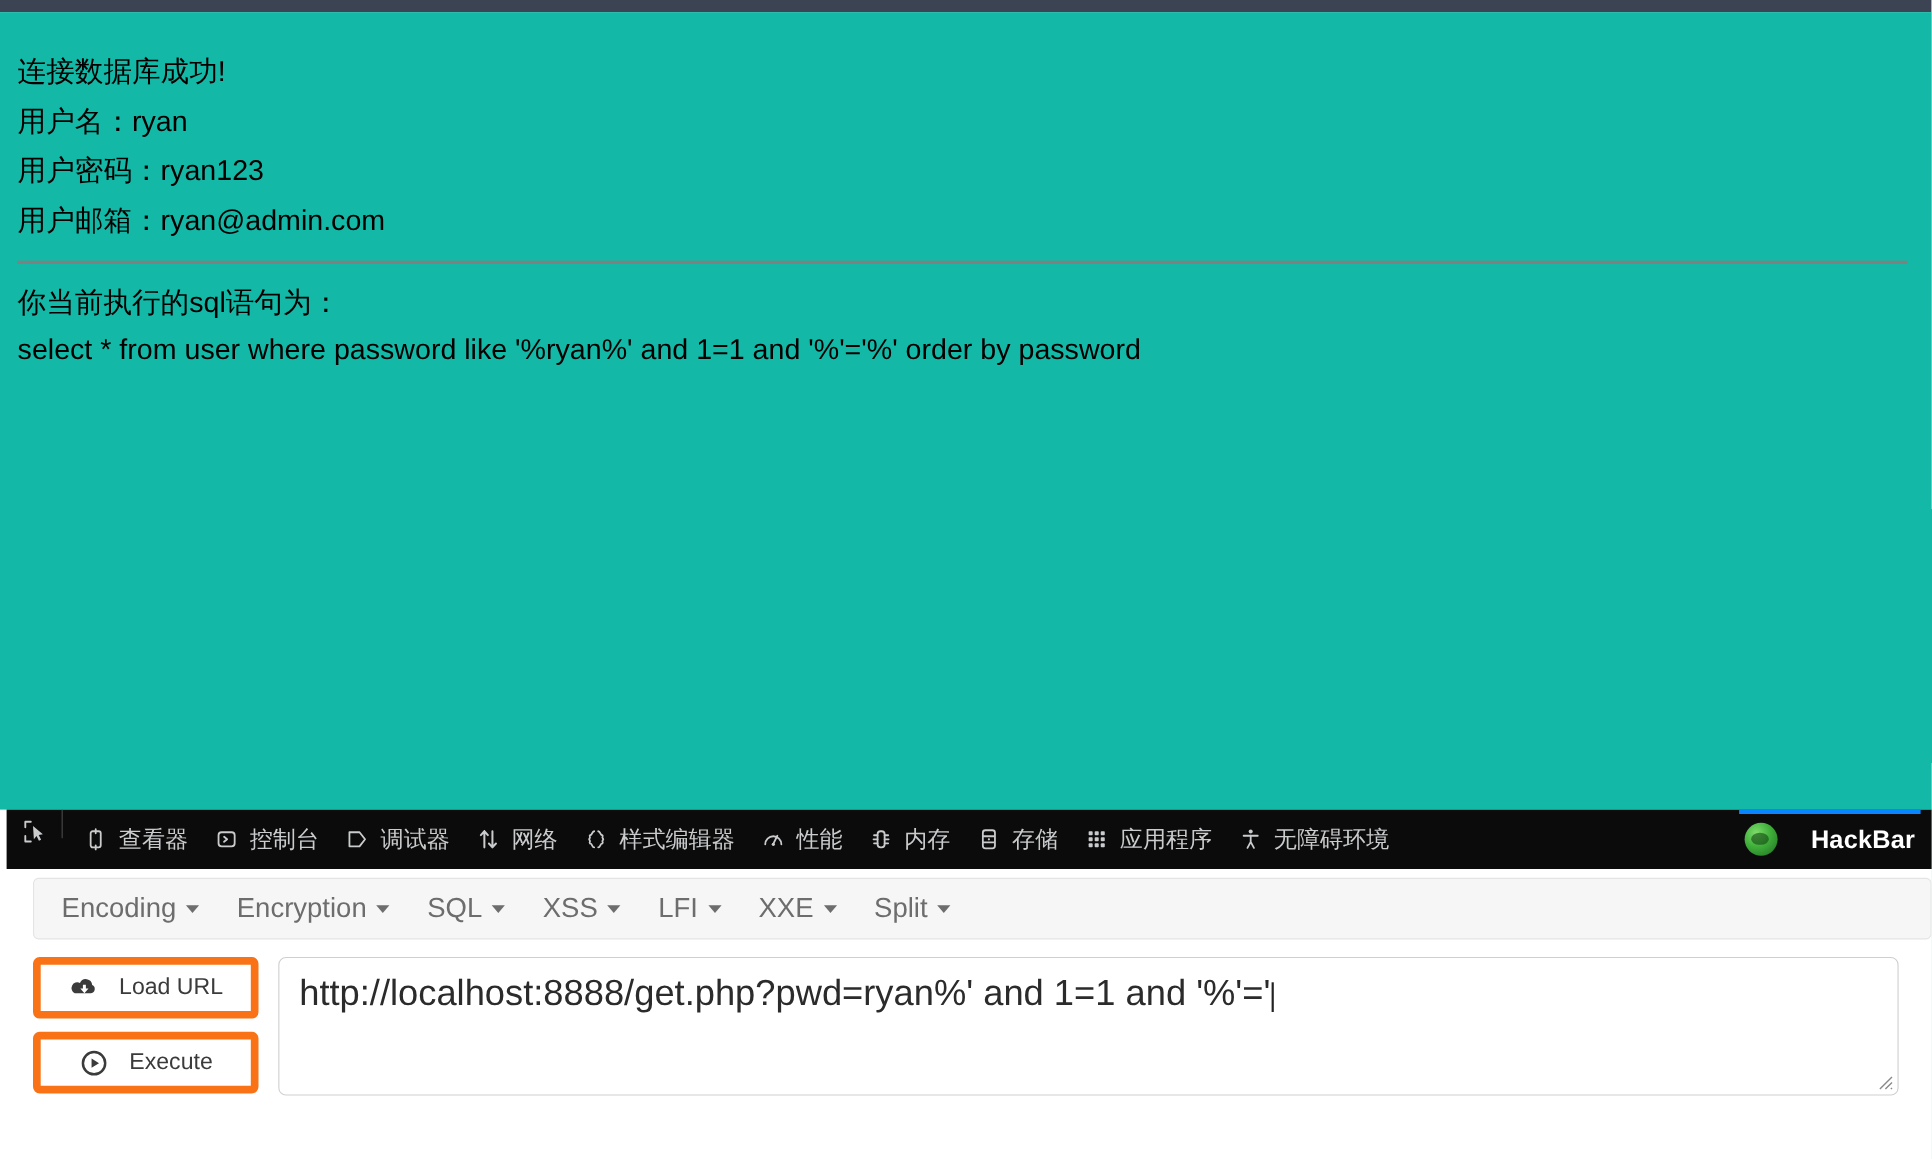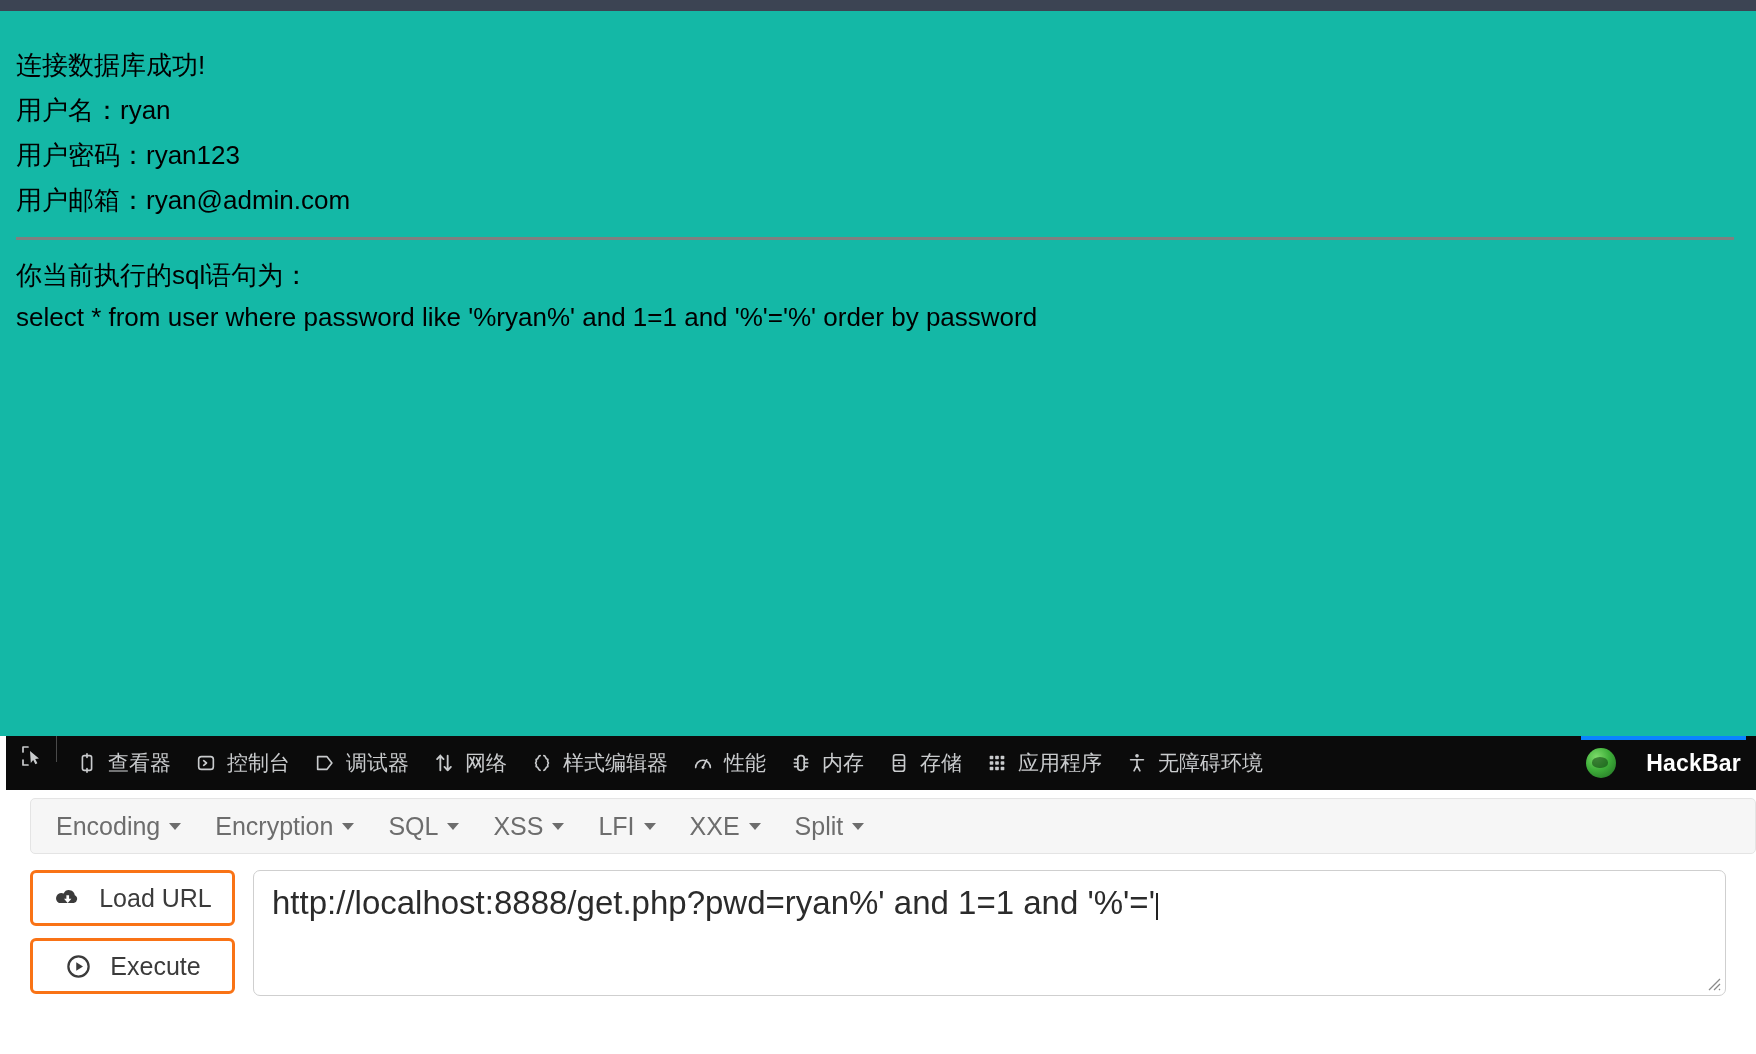--- a/index.html
+++ b/index.html
@@ -176,27 +176,27 @@
   .hb-actions {
     width: 205px;
     display: flex;
     flex-direction: column;
     gap: 12px;
     flex: 0 0 auto;
   }
   .hb-btn {
     height: 56px;
     background: #ffffff;
-    border: 3px solid #f97316;
+    border: 7px solid #f97316;
     border-radius: 6px;
     display: flex;
     align-items: center;
     justify-content: center;
     gap: 18px;
-    font-size: 25px;
+    font-size: 21px;
     color: #3b3b3b;
     white-space: nowrap;
   }
   .hb-btn .b-ico {
     display:flex; align-items:center; justify-content:center;
     width: 28px; height: 28px; flex: 0 0 auto;
   }
   .hb-url-wrap { flex: 1 1 auto; position: relative; }
   .hb-url {
     width: 100%;

